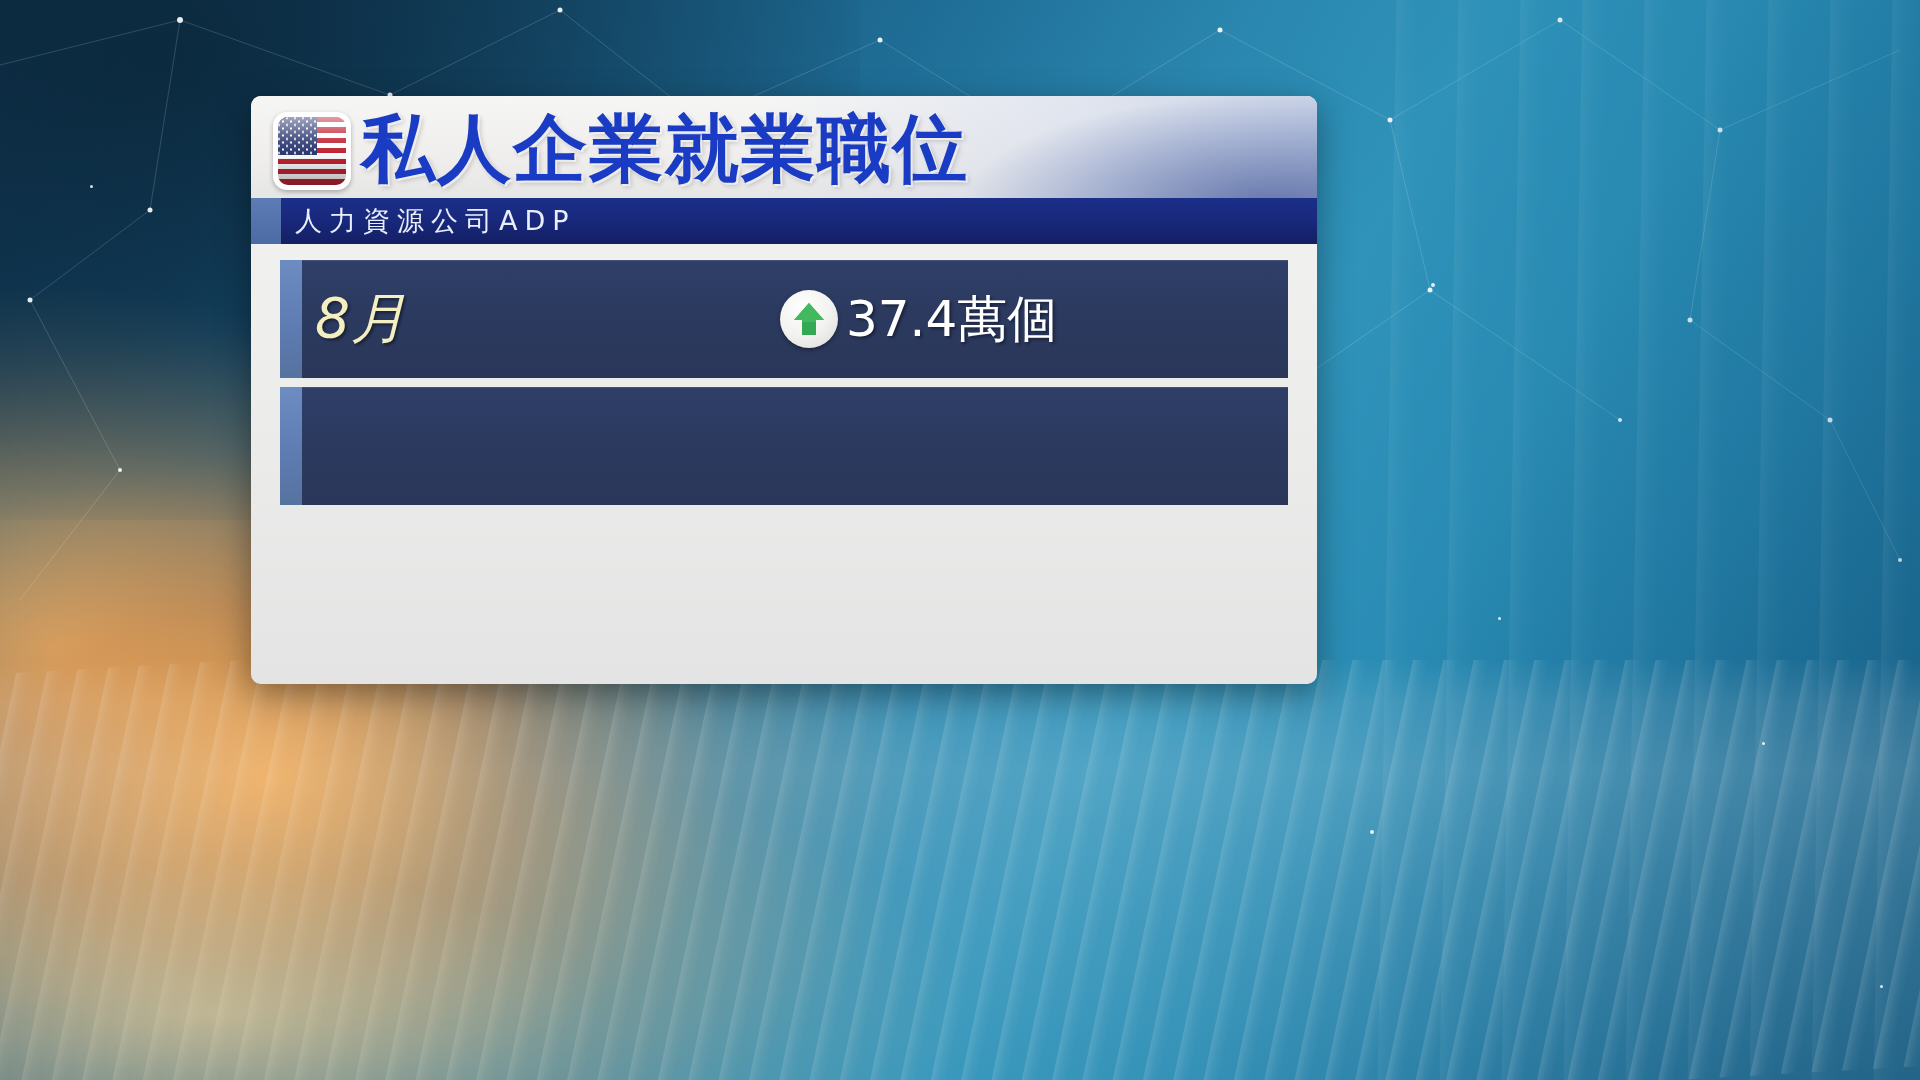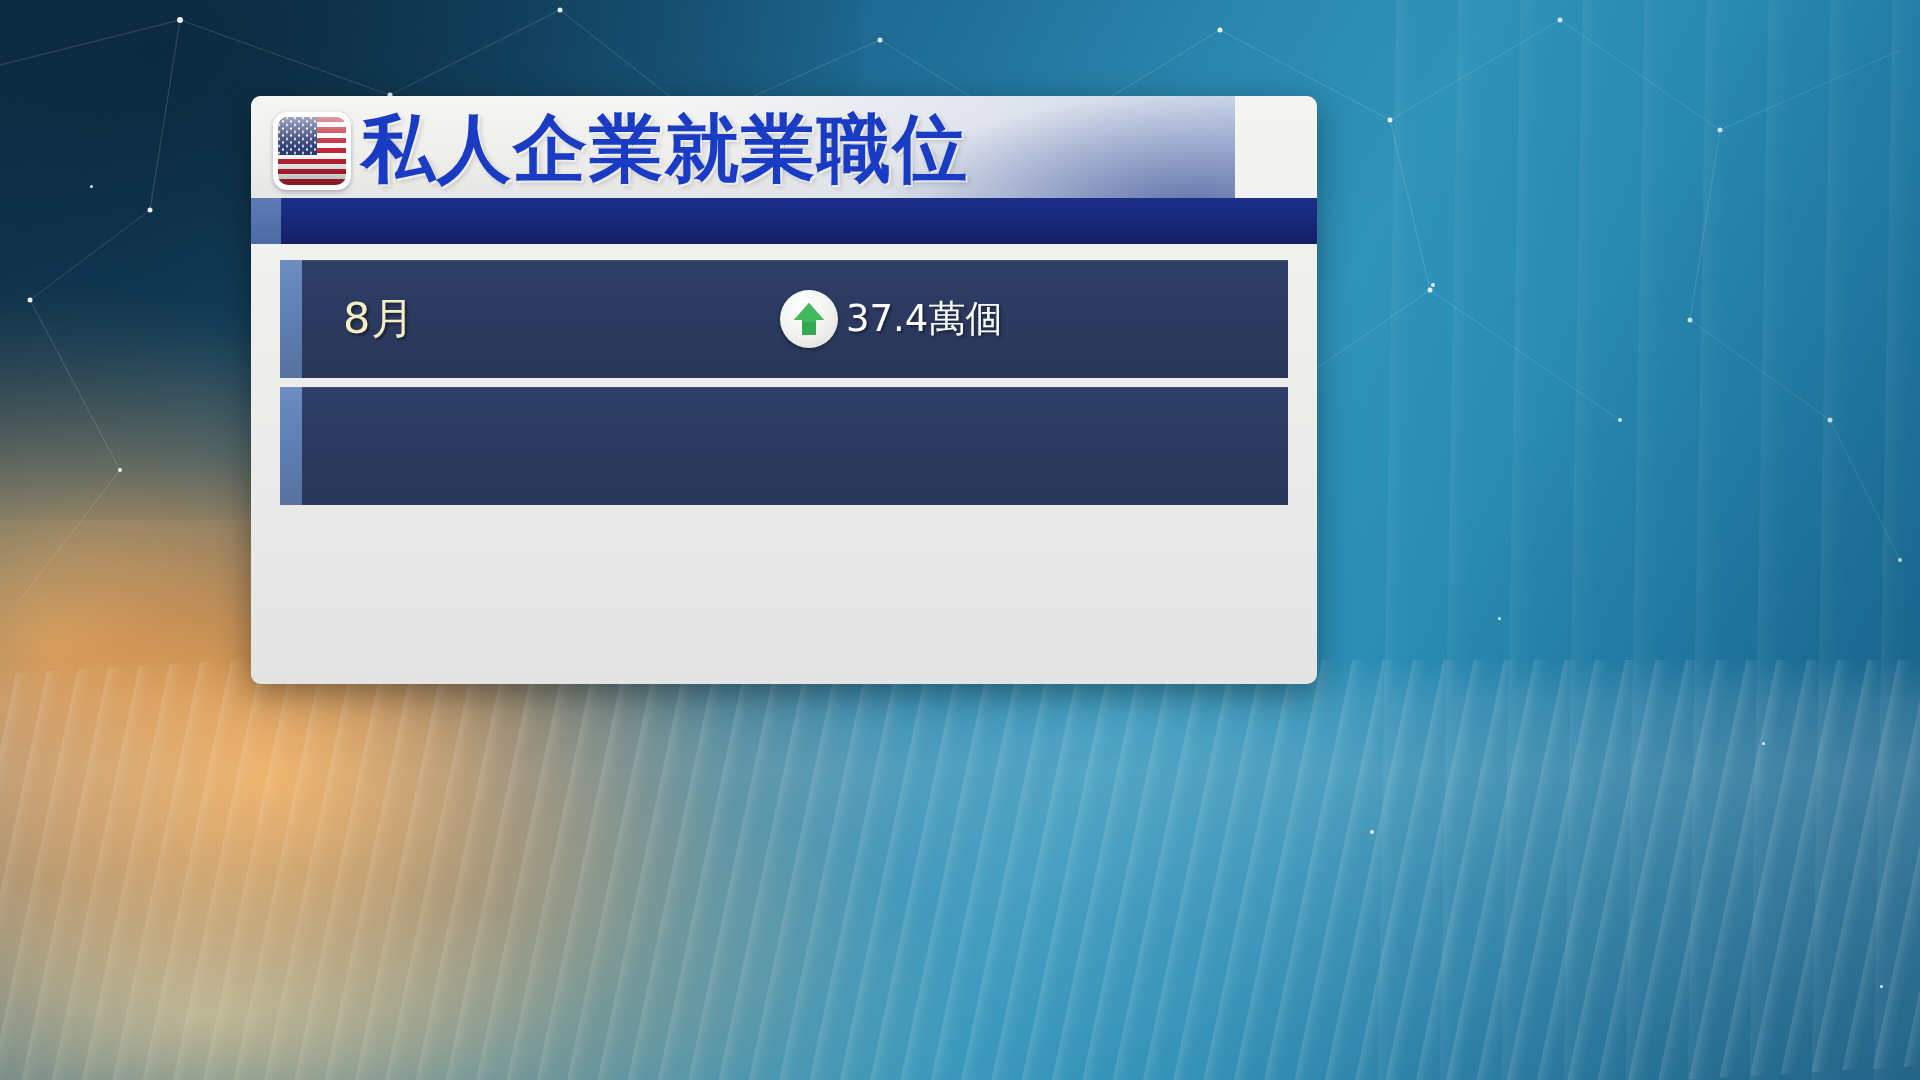--- a/index.html
+++ b/index.html
@@ -100,21 +100,21 @@
     border-radius: 10px;
     background: linear-gradient(to bottom, #f4f4f2 0%, #ececeb 55%, #e3e4e3 100%);
     box-shadow: 0 10px 34px rgba(0,0,0,0.38);
     overflow: hidden;
   }
 
   
   #title-bar {
     position: absolute;
     left: 0; top: 0;
-    width: 984px;
+    width: 1066px;
     height: 102px;
     background: linear-gradient(to bottom, #f6f6f5 0%, #efeeed 60%, #e6e6e5 100%);
     overflow: hidden;
   }
   
   #title-wash {
     position: absolute; right: 0; top: 0; width: 560px; height: 102px;
     background:
       radial-gradient(ellipse 420px 150px at 92% 108%, rgba(28,52,132,0.58) 0%, rgba(40,70,150,0.26) 45%, rgba(255,255,255,0) 74%),
       linear-gradient(to right, rgba(255,255,255,0) 0%, rgba(208,216,235,0.55) 58%, rgba(175,190,222,0.62) 100%);
@@ -228,28 +228,29 @@
 
   .row-accent {
     position: absolute;
     left: 0; top: 0;
     width: 22px;
     height: 100%;
     background: linear-gradient(to bottom, #6c8cc2 0%, #5d7bb0 60%, #56729f 100%);
   }
 
   .row-label {
-    margin-left: 63px;
-    font-size: 43px;
+    margin-left: 35px;
+    font-size: 55px;
     font-weight: 400;
     color: #f3efc0;
     letter-spacing: 1px;
     white-space: nowrap;
     font-family: "DejaVu Sans", "Liberation Sans", sans-serif;
     text-shadow: 2px 2px 3px rgba(0,0,0,0.45);
+    font-style: italic;
   }
 
   .row-value-wrap {
     position: absolute;
     left: 500px;
     display: flex;
     align-items: center;
   }
 
   .arrow-badge {
@@ -258,21 +259,21 @@
     height: 58px;
     border-radius: 50%;
     background: radial-gradient(circle at 38% 30%, #ffffff 0%, #f2f2f0 52%, #d9dad6 100%);
     box-shadow: 0 2px 4px rgba(0,0,0,0.35);
     flex: 0 0 auto;
     margin-right: 8px;
   }
   .arrow-badge svg { position: absolute; left: 0; top: 0; }
 
   .row-value {
-    font-size: 37px;
+    font-size: 50px;
     font-weight: 400;
     color: #ffffff;
     letter-spacing: 0px;
     white-space: nowrap;
     font-family: "DejaVu Sans", "Liberation Sans", sans-serif;
     text-shadow: 2px 2px 3px rgba(0,0,0,0.40);
   }
 </style>
 </head>
 <body>
@@ -348,20 +349,21 @@
         <div class="flag-stars"></div>
         <div class="flag-gloss"></div>
       </div>
     </div>
 
     <div id="title-text">私人企業就業職位</div>
   </div>
 
   <div id="subtitle-bar">
     <div id="subtitle-accent"></div>
+    <div id="subtitle-text">人力資源公司ADP</div>
   </div>
 
   <div id="rows">
 
     <div class="row">
       <div class="row-accent"></div>
       <div class="row-label">8月</div>
       <div class="row-value-wrap">
         <div class="arrow-badge">
           <svg width="58" height="58" viewBox="0 0 58 58">

